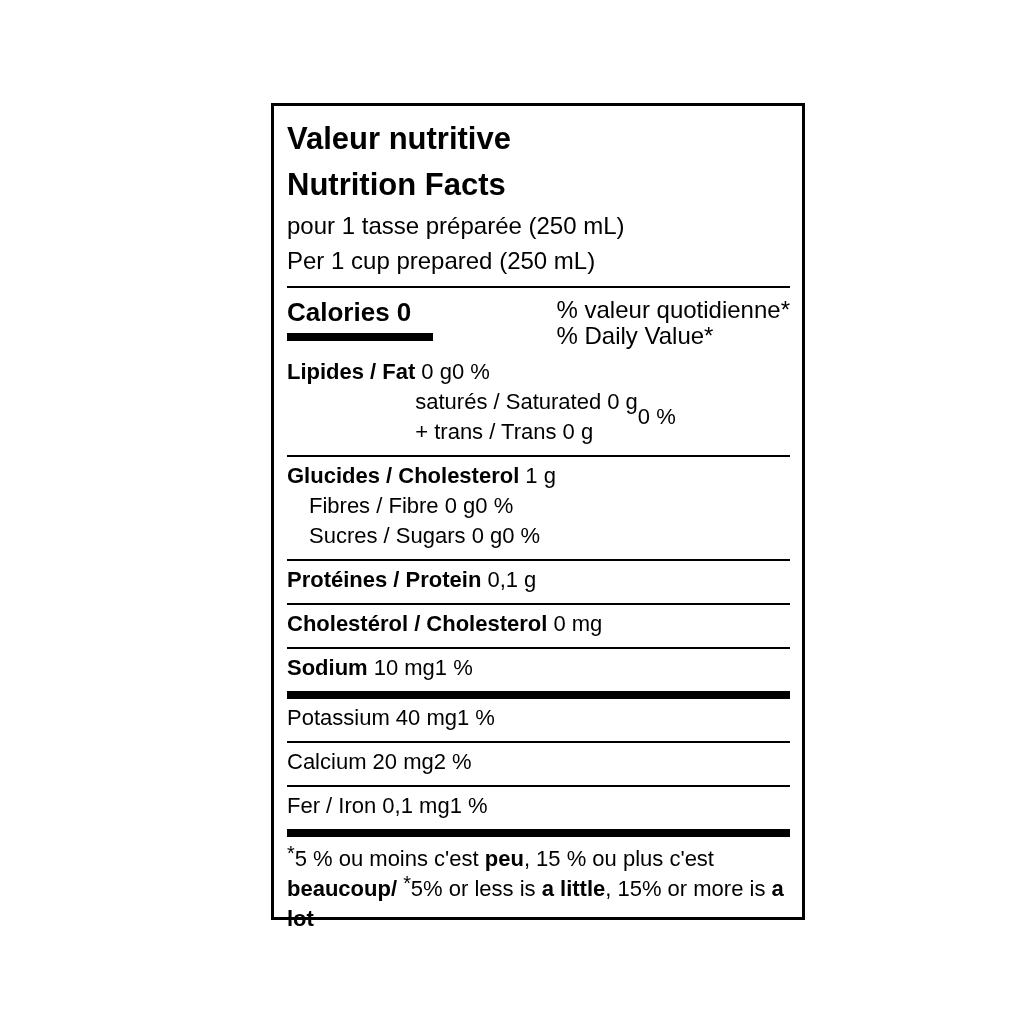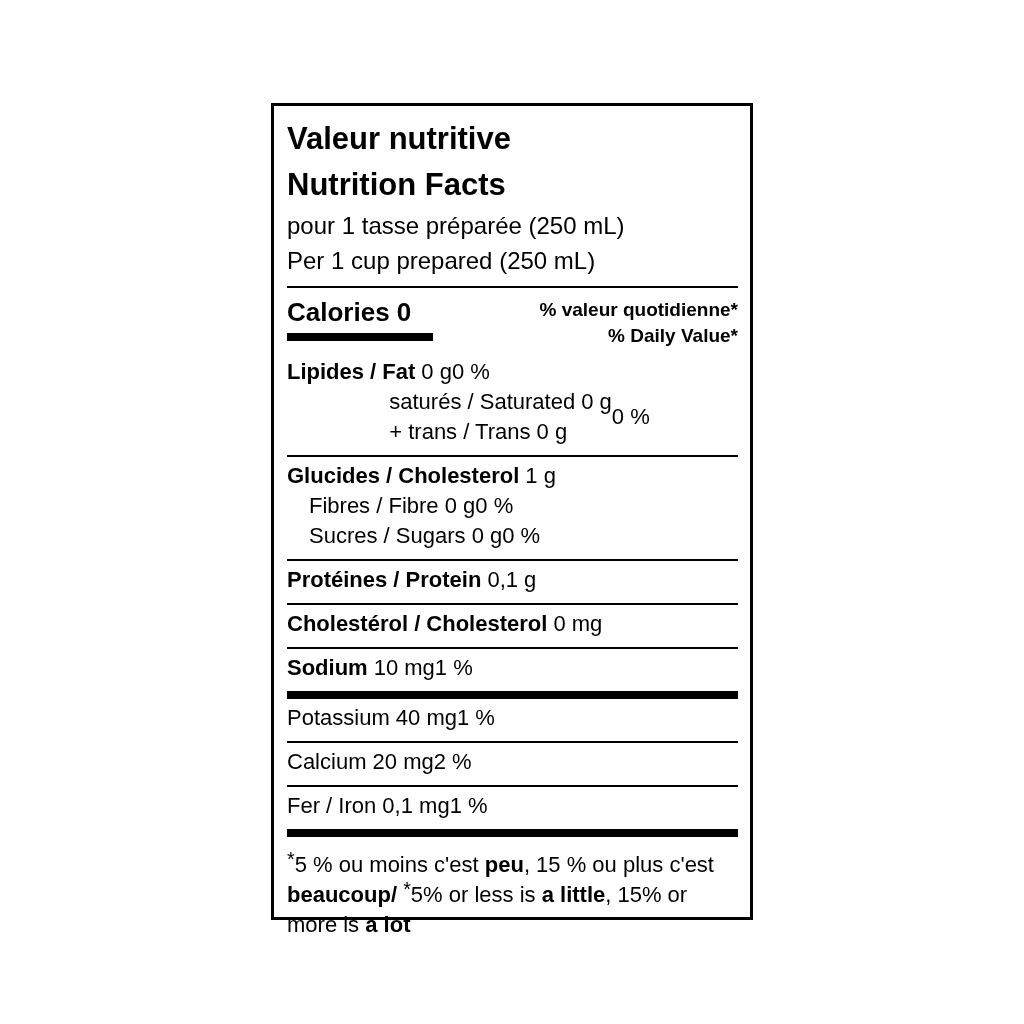--- a/index.html
+++ b/index.html
@@ -6,48 +6,48 @@
   html, body {
     width: 1024px; height: 1024px;
     background: #ffffff;
     font-family: "Liberation Sans", sans-serif;
     color: #000000;
     overflow: hidden;
   }
   .nf-label {
     position: absolute;
     left: 271px; top: 103px;
-    width: 482px; height: 817px;
+    width: 534px; height: 817px;
     border: 3px solid #000;
     background: #fff;
     padding: 8px 12px 0 13px;
   }
   .hdr { padding-top: 2px; }
   .title { font-size: 31px; font-weight: 700; line-height: 46px; letter-spacing: 0px; }
   .serving { font-size: 24px; line-height: 35px; }
   .rule { height: 0; border-top: 2px solid #000; }
   .thick-bar { height: 8px; background: #000; }
   .hdr-gap { height: 8px; }
 
   .cal-row { display: flex; justify-content: space-between; align-items: flex-start; padding: 9px 0 8px 0; }
   .cal-text { font-size: 26px; font-weight: 700; line-height: 30px; }
   .cal-bar { width: 146px; height: 8px; background: #000; margin-top: 6px; }
-  .dv-head { text-align: right; font-weight: 700; font-size: 19px; line-height: 26px; }
+  .dv-head { text-align: left; font-weight: 400; font-size: 24px; line-height: 26px; }
 
   .sec { padding: 4px 0 8px 0; }
   .row { display: flex; align-items: baseline; }
   .row-line { font-size: 22px; line-height: 30px; }
   .lbl { font-size: 22px; line-height: 30px; }
   .b { font-weight: 700; }
   .val { margin-left: 6px; }
   .indent { padding-left: 22px; }
   .dv { font-size: 22px; line-height: 30px; padding-right: 8px; white-space: nowrap; }
   .group { display: flex; justify-content: center; align-items: center; }
 
-  .footnote { font-size: 22px; line-height: 30px; padding: 13px 2px 0 0; }
+  .footnote { font-size: 22px; line-height: 30px; padding: 7px 2px 0 0; }
   .sup { position: relative; top: -0.28em; font-size: 0.9em; }
 </style>
 </head>
 <body>
 
 <div class="nf-label">
 
   <div class="hdr">
     <div class="title">Valeur nutritive</div>
     <div class="title">Nutrition Facts</div>

